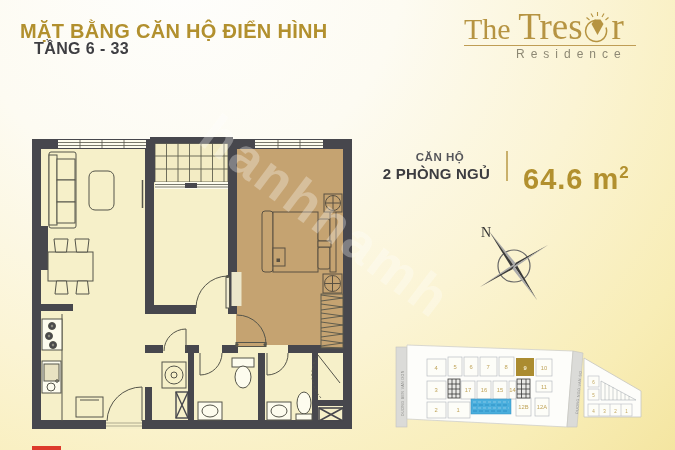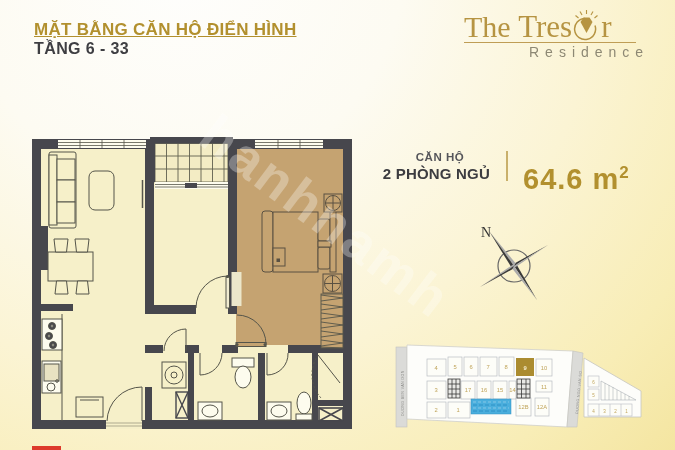--- a/index.html
+++ b/index.html
@@ -1,26 +1,26 @@
 <!DOCTYPE html>
 <html><head>
 <meta charset="utf-8">
 <style>
 html,body{margin:0;padding:0;}
 #page{position:relative;width:675px;height:450px;overflow:hidden;
  background:radial-gradient(circle 700px at 180px -40px,#fefefd 0%,#fdfbf2 32%,#fbf4d4 60%,#f8edb6 84%,#f4e5a0 100%);
  font-family:"Liberation Sans",sans-serif;}
-.title{position:absolute;left:34px;top:20px;color:#b2902e;font-weight:bold;font-size:17px;letter-spacing:0.3px;text-decoration:underline;}
+.title{position:absolute;left:20px;top:20px;color:#b2902e;font-weight:bold;font-size:20px;letter-spacing:0.3px;}
 .sub{position:absolute;left:34px;top:40px;color:#3e3e42;font-weight:bold;font-size:16px;letter-spacing:0.4px;}
 .logo{position:absolute;left:464px;top:5px;width:200px;color:#b69442;font-family:"Liberation Serif",serif;}
 .lrow{white-space:nowrap;}
 .lthe{font-size:30px;}
-.ltres{font-size:31px;}
+.ltres{font-size:37px;}
 .lline{margin-top:-3px;border-top:1px solid #bf9d55;width:172px;}
-.lres{margin-top:1px;font-family:"Liberation Sans",sans-serif;font-size:14px;letter-spacing:6px;color:#8d8874;white-space:nowrap;margin-left:65px;}
+.lres{margin-top:1px;font-family:"Liberation Sans",sans-serif;font-size:12px;letter-spacing:6px;color:#8d8874;white-space:nowrap;margin-left:52px;}
 .canho{position:absolute;left:390px;top:151px;width:100px;text-align:center;color:#55555a;font-weight:bold;font-size:11.5px;letter-spacing:0.5px;}
 .phong{position:absolute;left:360px;top:165px;width:130px;text-align:right;color:#3c3c40;font-weight:bold;font-size:15px;letter-spacing:0.2px;}
 .vdiv{position:absolute;left:506px;top:151px;width:2px;height:30px;background:#c9b06b;}
 .m2{position:absolute;left:523px;top:152px;color:#b2902e;font-weight:bold;font-size:29px;letter-spacing:1px;margin-top:11px;}
 .m2 sup{font-size:17px;}
 svg{position:absolute;left:0;top:0;}
 </style>
 </head>
 <body>
 <div id="page">

